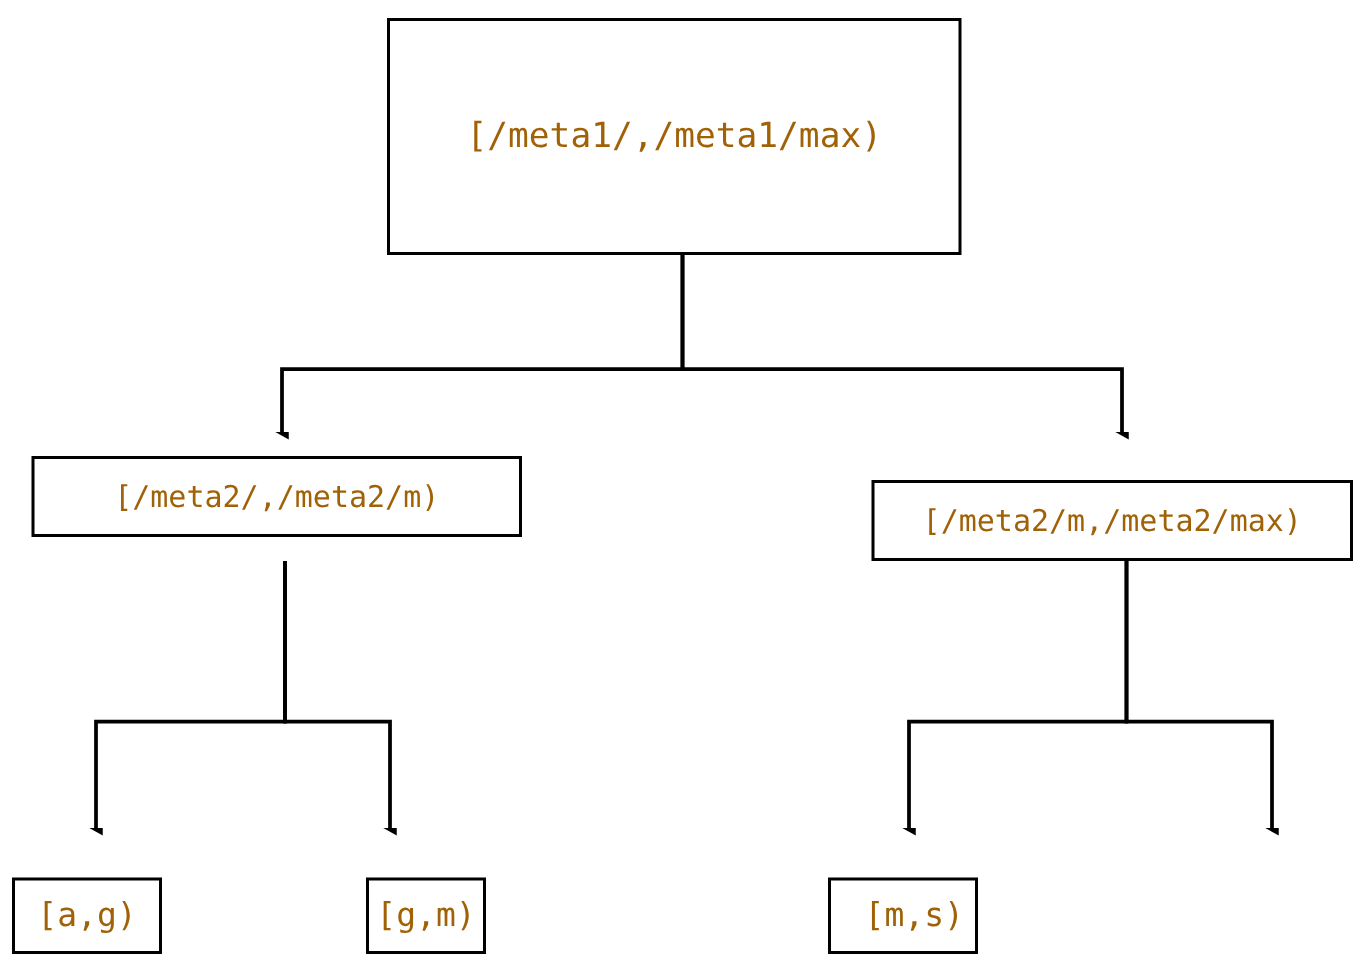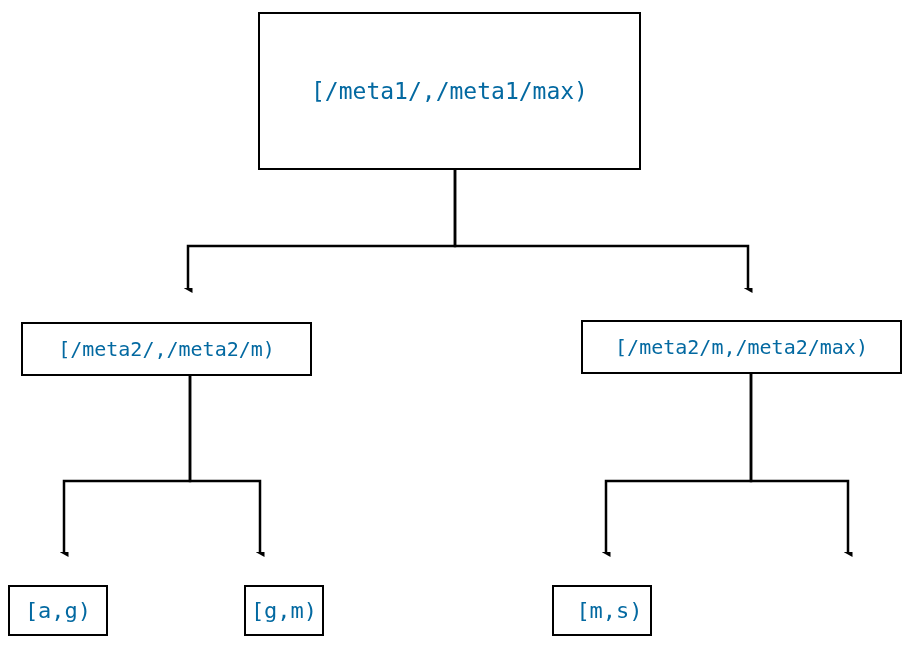--- a/index.html
+++ b/index.html
@@ -35,37 +35,37 @@
     background: #ffffff;
     border: 2px solid #000000;
     display: flex;
     align-items: center;
     justify-content: center;
     color: #000000;
     z-index: 2;
   }
   .node-label {
     font-family: "DejaVu Sans Mono", "Liberation Mono", monospace;
-    color: #0369a1;
+    color: #a16207;
     white-space: pre;
     line-height: 1;
   }
   
   #node-root {
     left: 258px;
     top: 12px;
     width: 383px;
     height: 158px;
   }
   #node-root .node-label { font-size: 23px; }
   
   #node-mid-left {
     left: 21px;
-    top: 322px;
-    width: 291px;
+    top: 304px;
+    width: 327px;
     height: 54px;
   }
   #node-mid-right {
     left: 581px;
     top: 320px;
     width: 321px;
     height: 54px;
   }
   #node-mid-left .node-label,
   #node-mid-right .node-label { font-size: 20px; }

